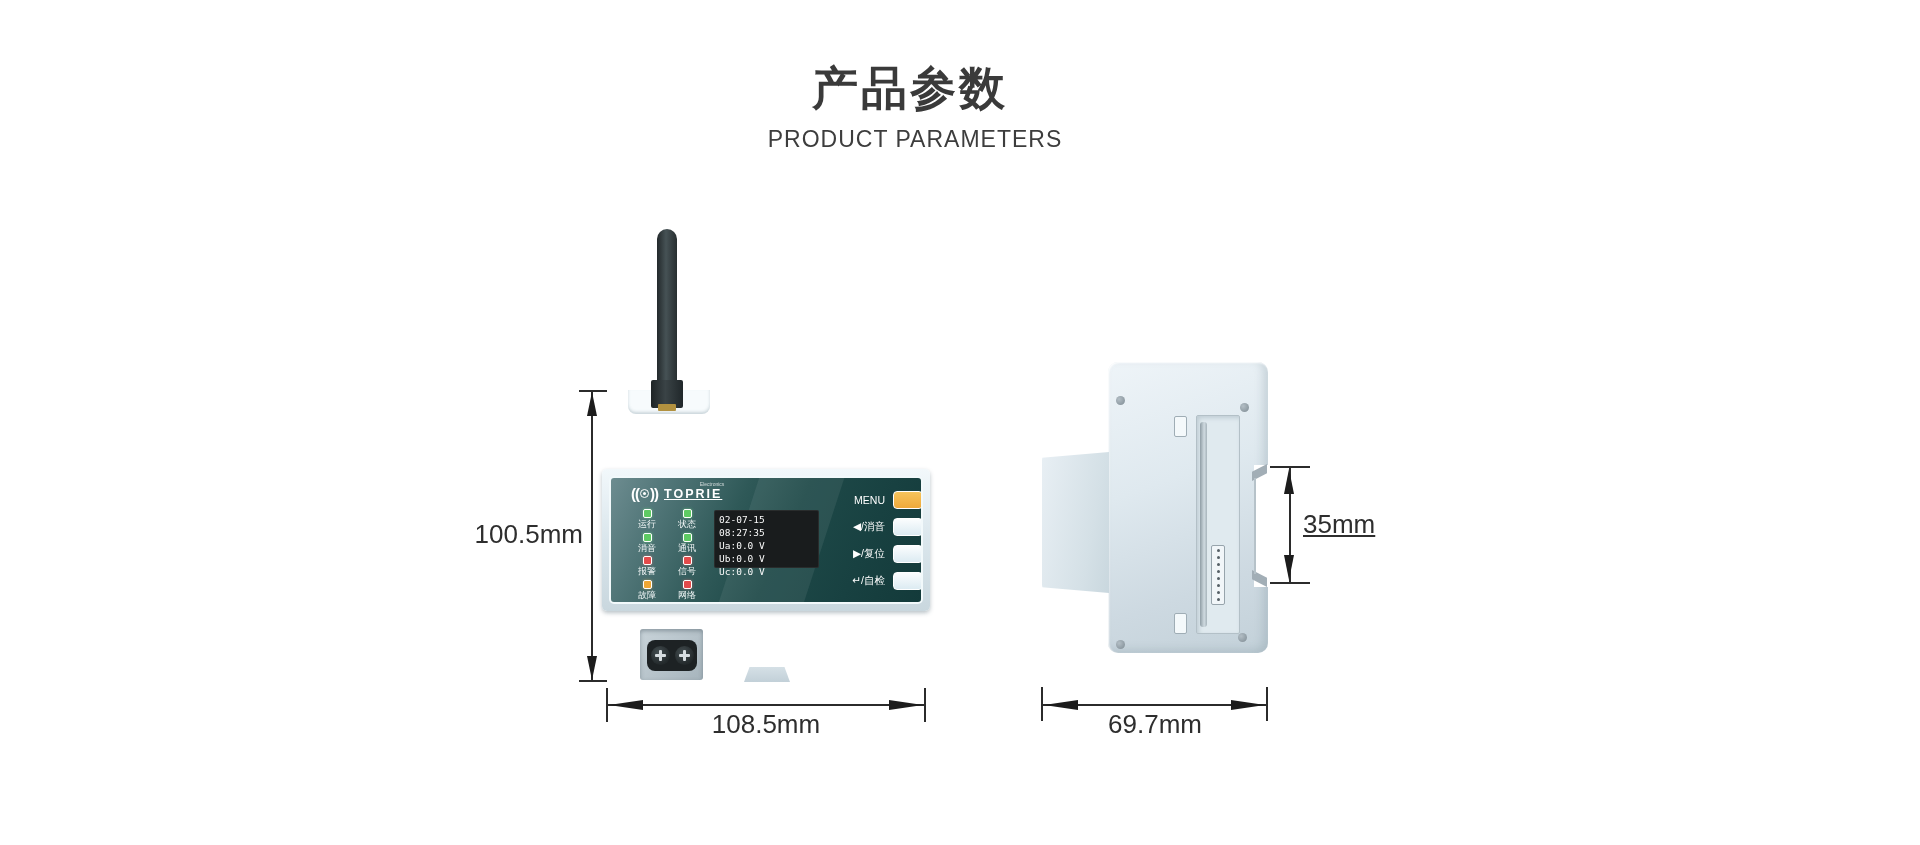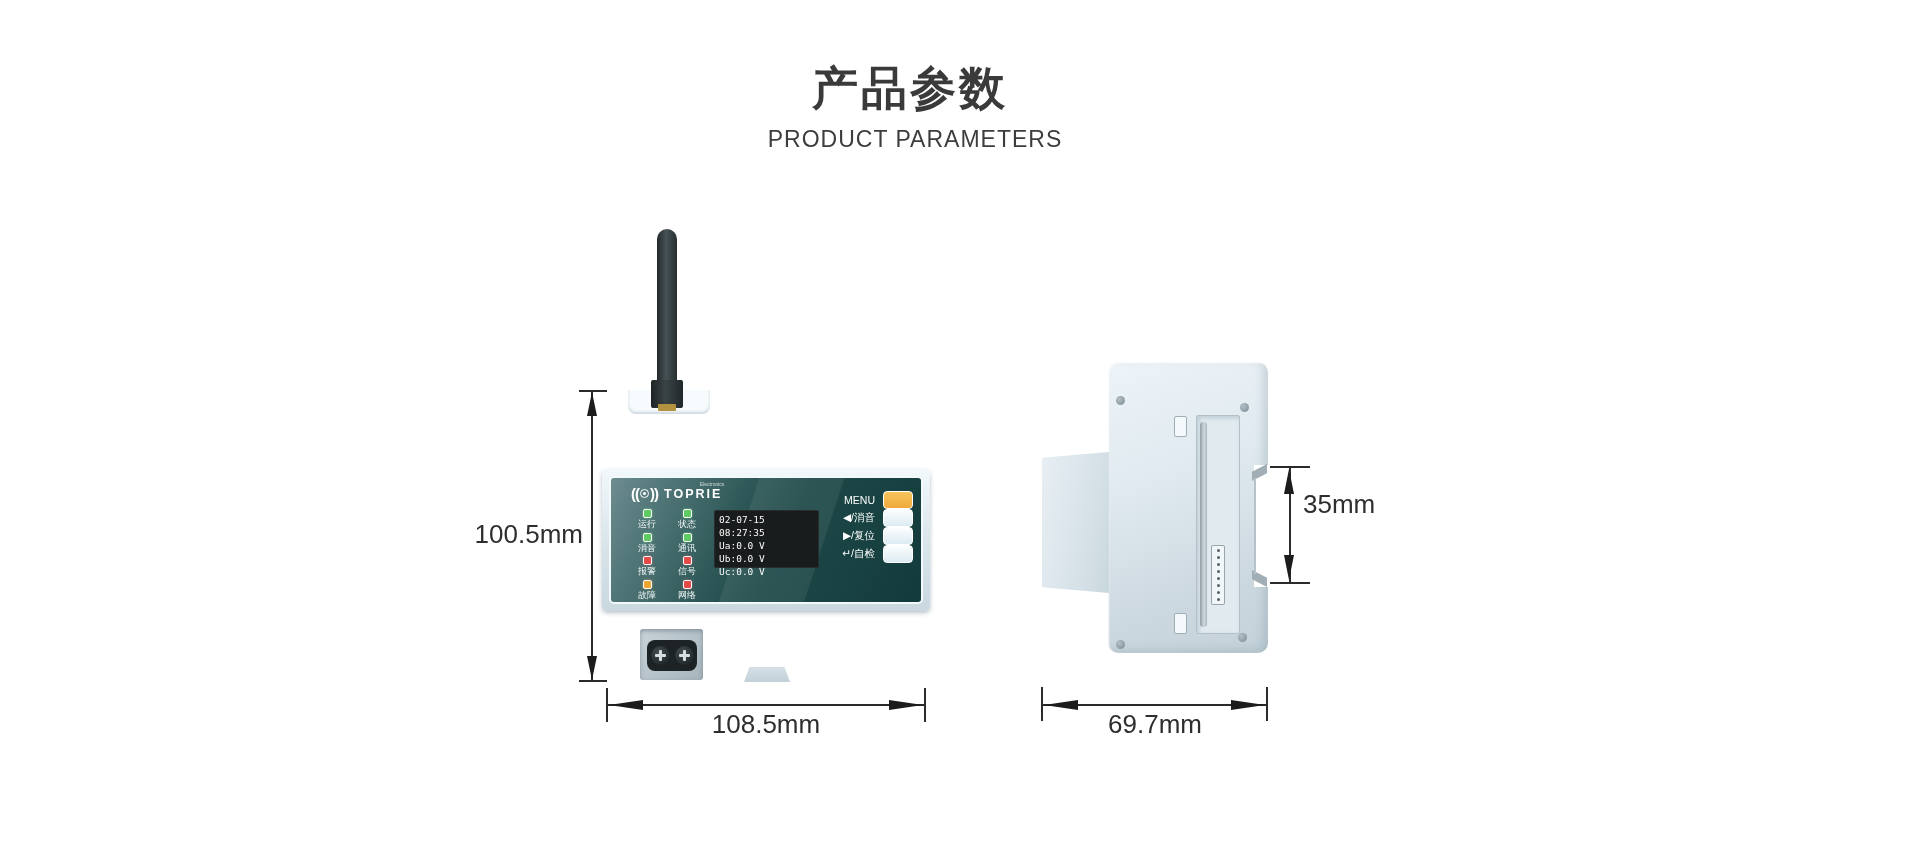--- a/index.html
+++ b/index.html
@@ -75,41 +75,41 @@
   .logo { left:20px; top:7px; display:flex; align-items:center; gap:6px; color:#fff; }
   .logo-sym { display:flex; align-items:center; font-size:15px; font-weight:bold; letter-spacing:-1px; }
   .logo-dot {
     display:inline-block; width:9px; height:9px; border:1.5px solid #fff; border-radius:50%;
     margin:0 1px; position:relative;
   }
   .logo-dot::after {
     content:""; position:absolute; left:50%; top:50%; width:3px; height:3px;
     margin:-1.5px 0 0 -1.5px; background:#fff; border-radius:50%;
   }
-  .logo-text { font-size:12.5px; font-weight:bold; letter-spacing:2px; position:relative; }
+  .logo-text { font-size:12.5px; font-weight:bold; letter-spacing:2px; position:relative;text-decoration:underline; }
   .logo-sup { position:absolute; right:-2px; top:-6px; font-size:5px; font-weight:normal; letter-spacing:0; opacity:.75; }
 
   .led-grid {
     left:16px; top:31px; display:grid; grid-template-columns:40px 40px;
     grid-auto-rows:23.5px;
   }
   .led-cell { display:flex; flex-direction:column; align-items:center; }
   .led { width:9px; height:9px; border:1px solid #fff; border-radius:2px; }
   .led-green  { background:#5ecb63; box-shadow:0 0 3px rgba(120,255,140,.5); }
   .led-red    { background:#e34b4b; box-shadow:0 0 3px rgba(255,120,120,.5); }
   .led-orange { background:#f0a633; box-shadow:0 0 3px rgba(255,190,90,.5); }
   .led-label { font-size:9px; line-height:10px; margin-top:1px; color:#f2f7f7; }
 
   .lcd {
     left:103px; top:32px; width:105px; height:58px; background:#191c1d; border-radius:2px;
     padding:3px 5px; font-family:"DejaVu Sans Mono",monospace; font-size:9.5px; line-height:13px;
     color:#fafafa; box-shadow:inset 0 0 0 1px rgba(255,255,255,.07);
   }
 
-  .btn-col { left:158px; top:13px; display:flex; flex-direction:column; }
+  .btn-col { left:168px; top:13px; display:flex; flex-direction:column; gap:9px; }
   .btn-row { display:flex; align-items:center; justify-content:flex-end; gap:8px; width:144px; height:18px; }
   .btn-label { color:#fff; font-size:10.5px; white-space:nowrap; }
   .btn { width:30px; height:18px; border-radius:4px; border:1px solid #fff; }
   .btn-orange { background:linear-gradient(180deg,#f6c45c,#efa93a); }
   .btn-white  { background:linear-gradient(180deg,#fbfdfe,#dcebf2); }
 
   .term-recess {
     left:640px; top:629px; width:63px; height:51px; border-radius:3px;
     background:linear-gradient(135deg,#c9d4da,#a6b4bc);
     box-shadow:inset 0 2px 4px rgba(80,95,105,.5);
@@ -307,21 +307,21 @@
     <div class="abs din-cut"></div>
     <div class="abs wedge-top"></div>
     <div class="abs wedge-bot"></div>
     <div class="abs din-edge"></div>
 
     <div class="abs dim" style="left:1270px;top:466px;width:40px;height:1.5px;"></div>
     <div class="abs dim" style="left:1270px;top:582px;width:40px;height:1.5px;"></div>
     <div class="abs dim" style="left:1289px;top:467px;width:1.5px;height:115px;"></div>
     <div class="abs arr arr-up" style="left:1284px;top:469px;width:10px;height:25px;"></div>
     <div class="abs arr arr-down" style="left:1284px;top:555px;width:10px;height:25px;"></div>
-    <div class="abs dim-label" style="left:1303px;top:489px;width:120px;">35mm</div>
+    <div class="abs dim-label" style="left:1303px;top:509px;width:120px;text-decoration:underline;">35mm</div>
 
     <div class="abs dim" style="left:1041px;top:687px;width:1.5px;height:34px;"></div>
     <div class="abs dim" style="left:1266px;top:687px;width:1.5px;height:34px;"></div>
     <div class="abs dim" style="left:1042px;top:704px;width:225px;height:1.5px;"></div>
     <div class="abs arr arr-left" style="left:1044px;top:700px;width:34px;height:10px;"></div>
     <div class="abs arr arr-right" style="left:1231px;top:700px;width:34px;height:10px;"></div>
     <div class="abs dim-label" style="left:1055px;top:709px;width:200px;text-align:center;">69.7mm</div>
   </div>
 
 </div>

